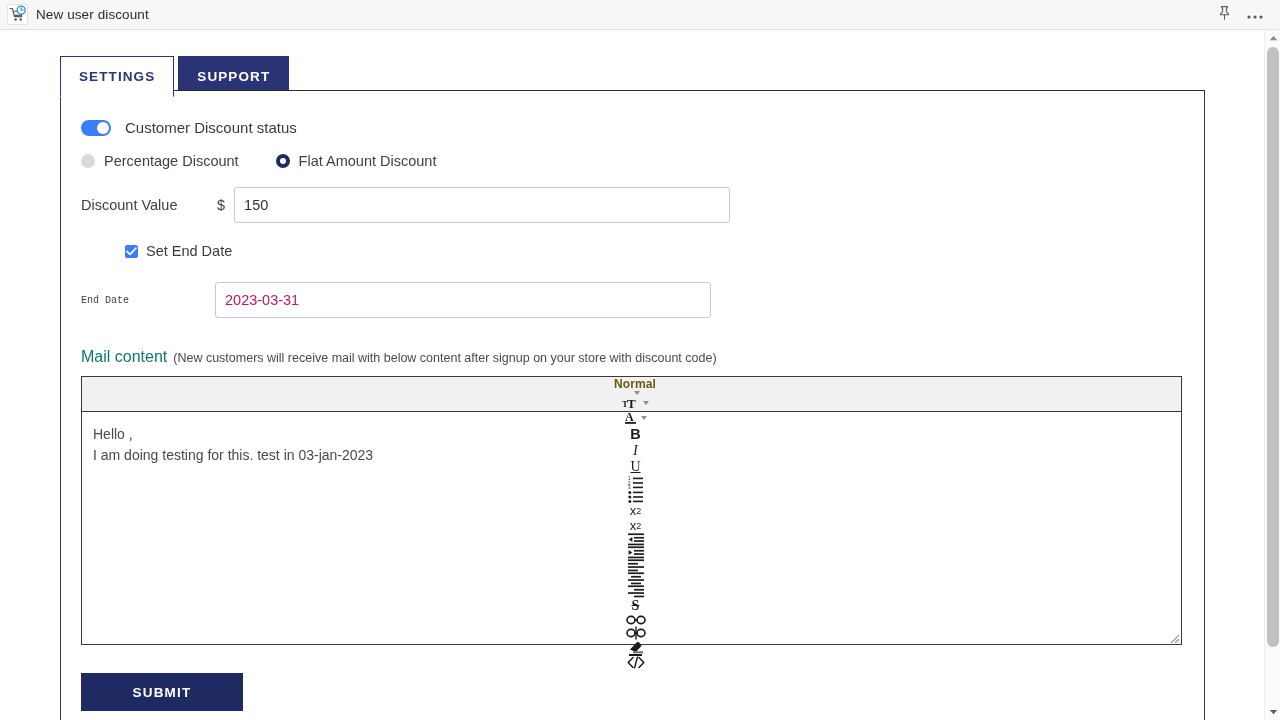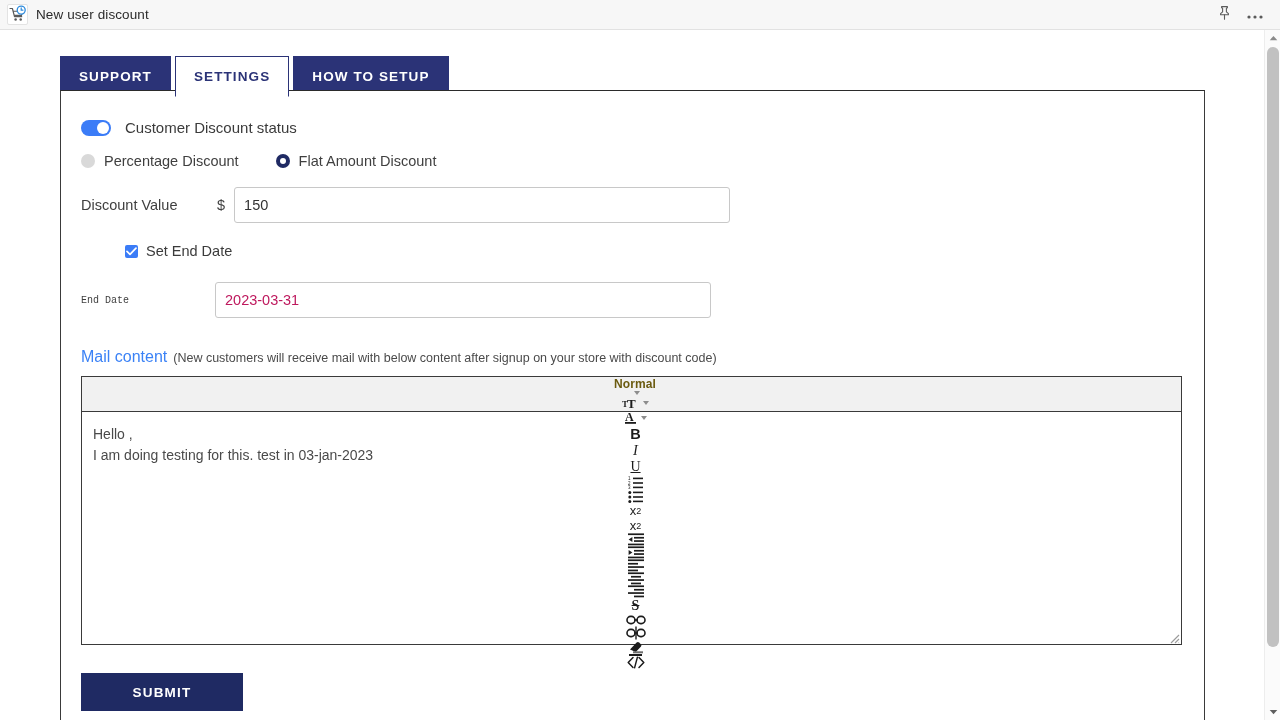--- a/index.html
+++ b/index.html
@@ -201,21 +201,21 @@
   }
 
   
   .mail-head {
     margin-top: 30px;
     display: flex;
     align-items: baseline;
   }
   .mail-title {
     font-size: 16px;
-    color: #3b82f6;
+    color: #0f766e;
   }
   .mail-hint {
     font-size: 12.5px;
     color: #4a4a4a;
     margin-left: 6px;
   }
 
   
   .editor {
     margin-top: 10px;
@@ -364,28 +364,25 @@
         <circle cx="9" cy="3" r="1.6" fill="#5b5b5b"></circle>
         <circle cx="15" cy="3" r="1.6" fill="#5b5b5b"></circle>
       </svg>
     </span>
   </div>
 </div>
 
 <div class="page">
 
   <div class="tabs">
-    <div class="tab">
-      <span>SUPPORT</span>
-    </div>
     <div class="tab active">
       <span>SETTINGS</span>
     </div>
     <div class="tab">
-      <span>HOW TO SETUP</span>
+      <span>SUPPORT</span>
     </div>
   </div>
 
   <div class="panel">
     <div class="panel-inner">
 
       <div class="row toggle-row">
         <div class="toggle">
           <div class="knob"></div>
         </div>

